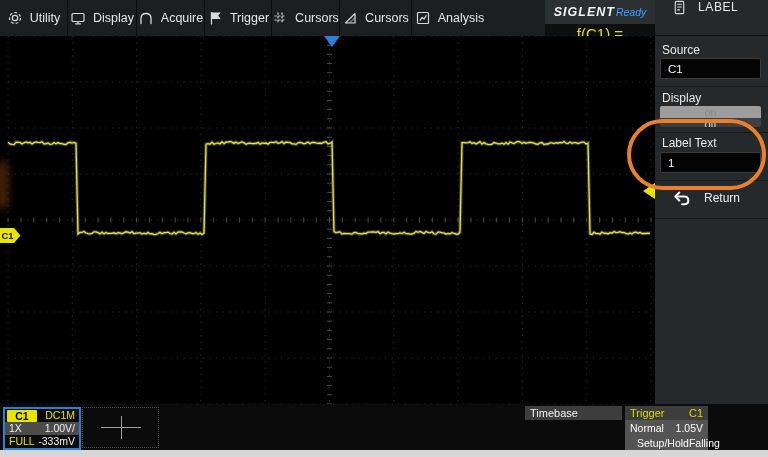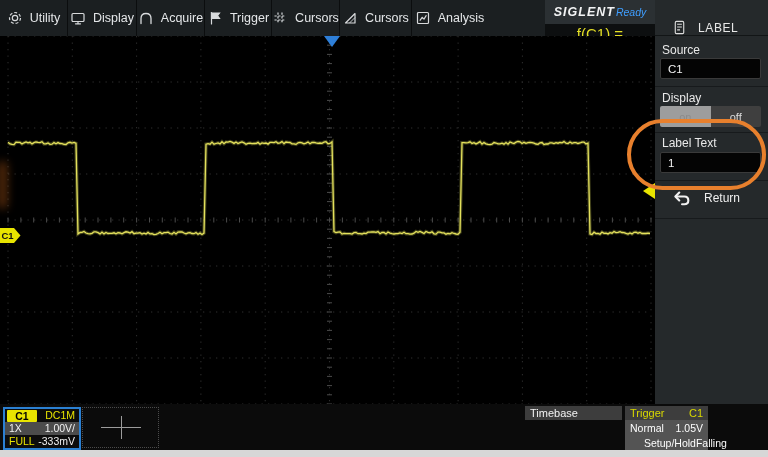--- a/index.html
+++ b/index.html
@@ -15,28 +15,28 @@
   #logo-row{height:24px;background:#2b3033;display:flex;align-items:center;justify-content:center;gap:1px;font-style:italic;}
   #brand{font-size:12.5px;font-weight:bold;letter-spacing:1px;color:#f2f3f4;}
   #ready{font-size:10.5px;color:#3f9eff;}
   #freq-row{height:19px;line-height:19px;text-align:center;font-size:15px;color:#e4df25;}
   
   #grid{position:absolute;left:0;top:36px;width:655px;height:368px;background:#000;}
   #smudge{position:absolute;left:-2px;top:126px;width:9px;height:46px;background:#8a4512;
           filter:blur(5px);opacity:.65;}
   
   #sidebar{position:absolute;left:655px;top:0;width:113px;height:404px;background:#25292b;}
-  #sidebar-header{position:absolute;left:0;top:0;width:113px;height:36px;display:flex;align-items:flex-end;
+  #sidebar-header{position:absolute;left:0;top:0;width:113px;height:36px;display:flex;align-items:flex-start;
                   gap:11px;padding-left:17px;box-sizing:border-box;border-bottom:1px solid #121516;
                   font-size:12px;letter-spacing:.6px;color:#ecaeec0;}
   .side-label{position:absolute;left:7px;font-size:12px;color:#e9e9e9;}
   .side-box{position:absolute;left:5px;width:101px;height:21px;background:#040404;border:1px solid #3a3a3a;
             border-radius:2px;line-height:21px;padding-left:7px;box-sizing:border-box;font-size:11.5px;color:#f2f2f2;}
   .side-sep{position:absolute;left:0;width:113px;height:1px;background:#171a1c;}
-  #toggle{position:absolute;left:5px;top:106px;width:101px;height:21px;display:flex;border-radius:2px;overflow:hidden;}
+  #toggle{position:absolute;left:5px;top:106px;width:101px;height:21px;display:flex;border-radius:2px;overflow:hidden;flex-direction:column;}
   #toggle-on{flex:1;background:#9d9d9d;color:#8b8b8b;font-size:11px;display:flex;align-items:center;justify-content:center;}
   #toggle-off{flex:1;background:#3f3f3f;color:#dcdcdc;font-size:11px;display:flex;align-items:center;justify-content:center;}
   #return-row{position:absolute;left:0;top:184px;width:113px;height:28px;display:flex;align-items:center;
               gap:13px;padding-left:17px;box-sizing:border-box;font-size:12px;color:#efefef;}
   
   #annotation-ellipse{position:absolute;left:627px;top:119px;width:139px;height:71px;border:4.5px solid #e8802d;
                       border-radius:40px;box-sizing:border-box;z-index:60;}
   
   #bottombar{position:absolute;left:0;top:404px;width:768px;height:46px;background:#0b0b0b;}
   #bottomstrip{position:absolute;left:0;top:450px;width:768px;height:7px;background:#d7d7d7;}
@@ -316,21 +316,21 @@
     <div class="info-box" id="trigger-box">
       <div class="info-header">
         <span>Trigger</span>
         <span>C1</span>
       </div>
       <div class="info-body">
         <div class="info-row">
           <span>Normal</span>
           <span>1.05V</span>
         </div>
-        <div class="info-row" style="padding:0 2px 0 19px">
+        <div class="info-row" style="padding:0 2px 0 12px">
           <span>Setup/Hold</span>
           <span>Falling</span>
         </div>
       </div>
     </div>
 
   </footer>
 
   <div id="bottomstrip"></div>
 </div>

